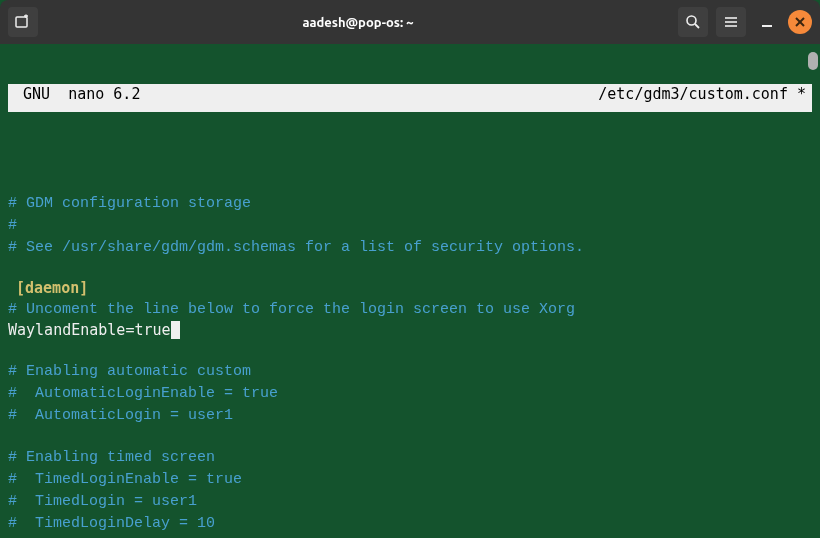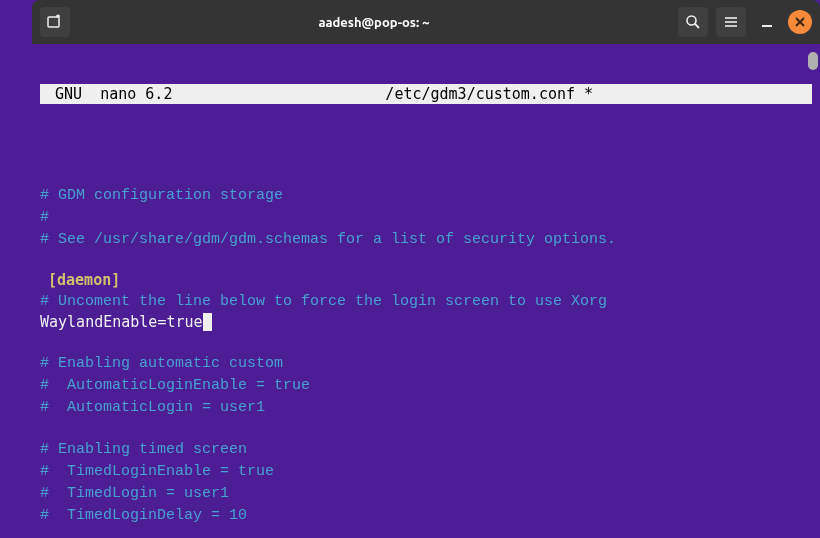--- a/index.html
+++ b/index.html
@@ -7,23 +7,22 @@
       width: 820px;
       height: 538px;
       background: #1a1430;
       font-family: "DejaVu Sans Mono", "Liberation Mono", monospace;
       font-size: 15px;
       overflow: hidden;
     }
     .window {
       width: 820px;
       height: 538px;
-      background: #4c1d95;
+      background: #14532d;
       position: relative;
-      padding-left: 32px;
     }
     .titlebar {
       height: 44px;
       background: #343434;
       display: flex;
       align-items: center;
       padding: 0 8px;
       gap: 8px;
       border-top-left-radius: 8px;
       border-top-right-radius: 8px;
@@ -68,24 +67,24 @@
       white-space: pre;
       color: #fff;
       position: relative;
     }
     .nano-header {
       background: #efefef;
       color: #000;
       margin: 0 8px 0 8px;
       padding: 0 6px;
       display: flex;
-      height: 20px;
+      height: 28px;
     }
     .nano-header .appver { flex: 0 0 auto; }
-    .nano-header .filepath { flex: 1; text-align: center; }
+    .nano-header .filepath { flex: 1; text-align: right; }
     .content-area {
       padding-left: 8px;
     }
     .blue { color: #48a0cf; font-family: Liberation Mono, monospace; }
     .yellow { color: #d3c06e; font-weight: bold; margin-left: 8px; }
     .green { color: #53c76f; font-weight: bold; }
     .white { color: #efefef; }
     .cursor {
       display: inline-block;
       width: 9px;

